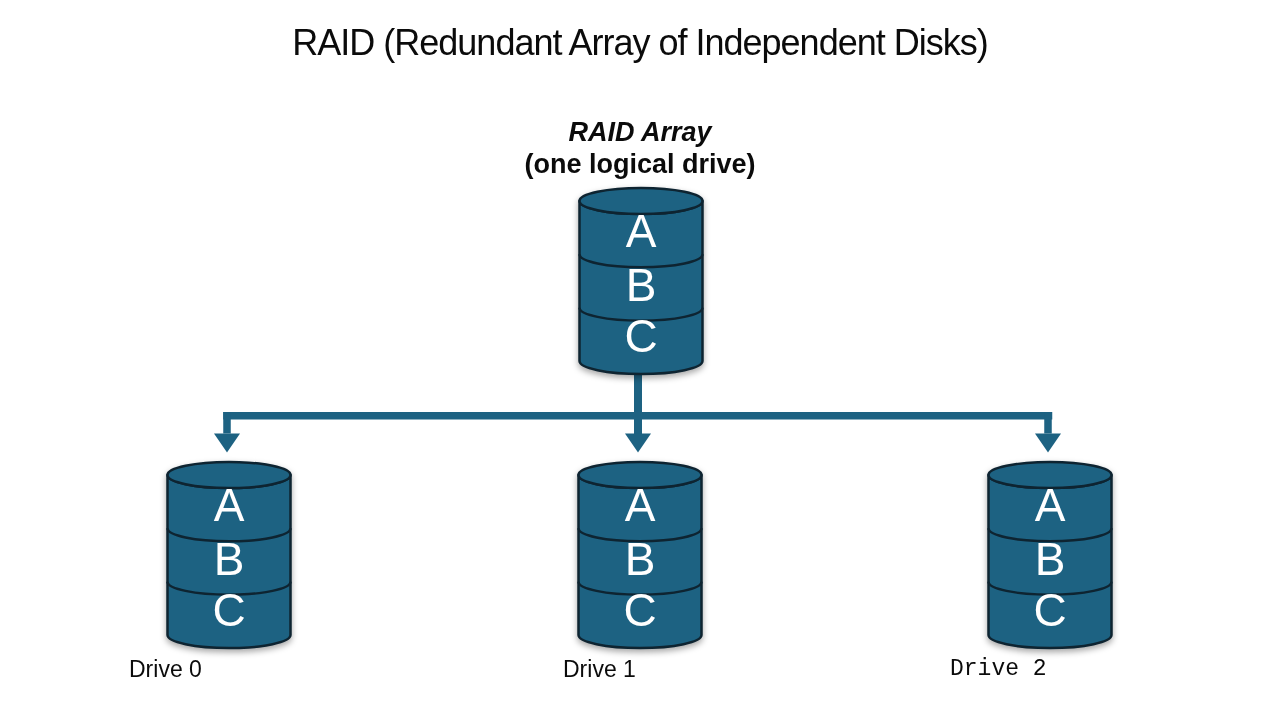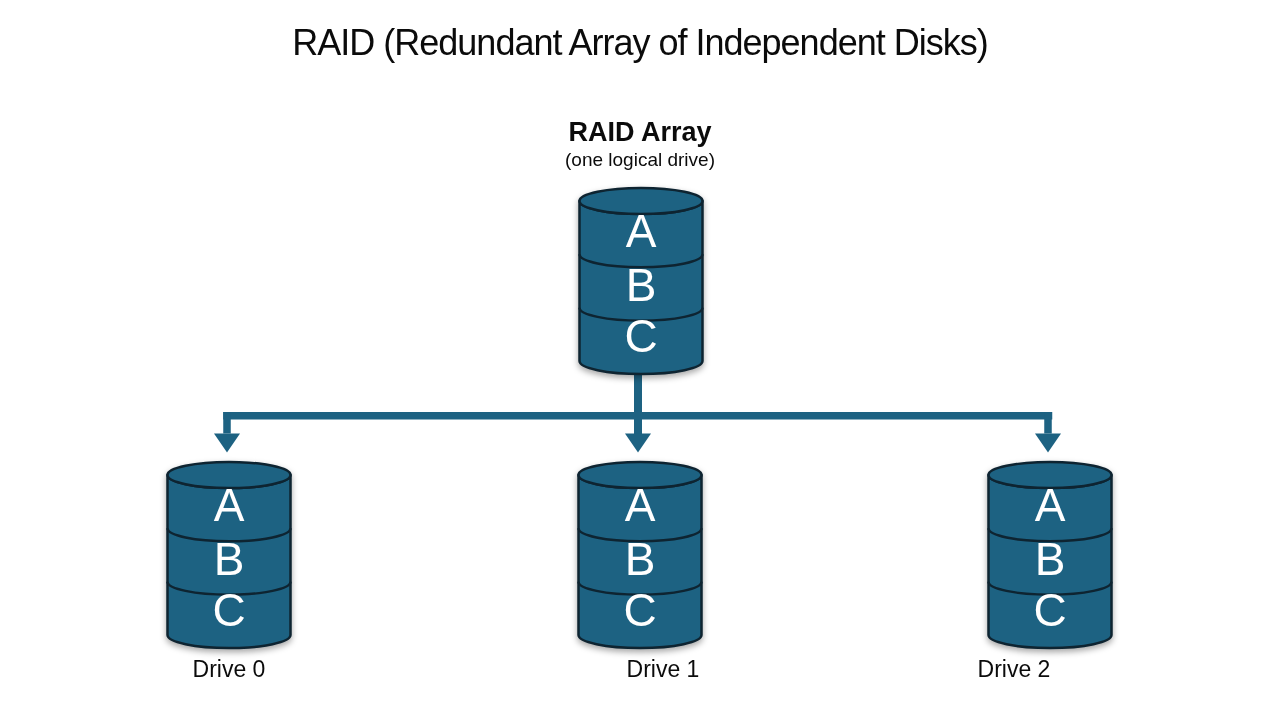--- a/index.html
+++ b/index.html
@@ -25,50 +25,50 @@
     white-space: nowrap;
   }
   .array-caption {
     position: absolute;
     top: 118px;
     left: 440px;
     width: 400px;
     text-align: center;
     color: #0b0b0b;
   }
-  .array-label   { font-size: 27px; font-weight: bold; line-height: 1.05; }
-  .array-sublabel{ font-size: 19px; font-weight: 400; margin-top: 3px; }
+  .array-label   { font-size: 27px; font-weight: bold; line-height: 1.05; font-style: italic; }
+  .array-sublabel{ font-size: 27px; font-weight: 700; margin-top: 3px; }
 
   .connector { position: absolute; left: 200px; top: 366px; }
   .connector .line  { fill: #1d6282; }
   .connector .arrow { fill: #1d6282; }
 
   .cyl { position: absolute; filter: drop-shadow(0 3px 3px rgba(0,0,0,0.35)); }
   .cyl .body    { fill: #1d6282; stroke: #0e2431; stroke-width: 2.5; stroke-linejoin: round; }
   .cyl .divider { fill: none;    stroke: #0e2431; stroke-width: 2.5; }
   .cyl .cap     { fill: #1d6282; stroke: #0e2431; stroke-width: 2.5; }
   .cyl text {
     font-family: "Liberation Sans", sans-serif;
     font-size: 46px;
     fill: #ffffff;
     text-anchor: middle;
     dominant-baseline: central;
   }
   .drive-label {
     position: absolute;
     top: 656px;
     width: 200px;
-    text-align: center;
+    text-align: left;
     font-size: 23px;
     color: #0b0b0b;
     white-space: nowrap;
   }
   .dl0 { left: 129px; }
   .dl1 { left: 563px; }
-  .dl2 { left: 914px; }
+  .dl2 { left: 950px; font-family: Liberation Mono, monospace; }
 </style>
 </head>
 <body>
 
 <div class="stage">
 
   <h1 class="title">RAID (Redundant Array of Independent Disks)</h1>
 
   <div class="array-caption">
     <div class="array-label">RAID Array</div>

